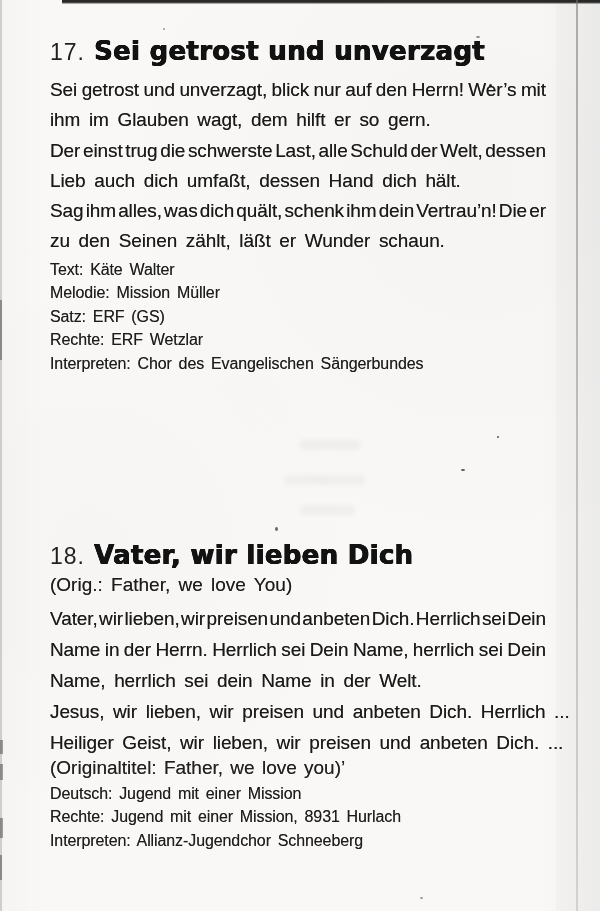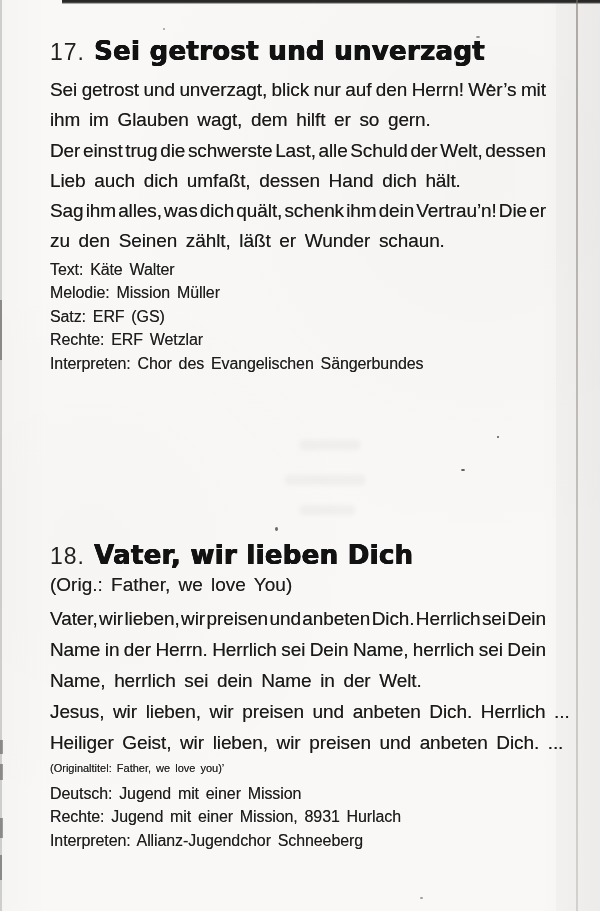--- a/index.html
+++ b/index.html
@@ -36,21 +36,21 @@
   .lyric-line{
     height:30.3px;line-height:30.3px;font-size:19px;
     letter-spacing:-0.1px;word-spacing:3.5px;color:#191919;
     text-shadow:0 0 0.4px rgba(25,25,25,0.65);white-space:nowrap;
   }
   .lyrics-18 .lyric-line{height:31px;line-height:31px;}
   .lyric-line.just{display:flex;justify-content:space-between;white-space:normal;}
   .lyric-line.just span{white-space:pre;}
   .subtitle{position:absolute;left:50px;font-size:19px;line-height:28px;color:#1c1c1c;
     word-spacing:3px;text-shadow:0 0 0.4px rgba(25,25,25,0.6);}
-  .footnote{position:absolute;left:50px;font-size:11px;line-height:22px;color:#202020;
+  .footnote{position:absolute;left:50px;font-size:19px;line-height:22px;color:#202020;
     word-spacing:2px;text-shadow:0 0 0.3px rgba(25,25,25,0.6);}
   .credits{position:absolute;left:50px;}
   .credit-line{height:23.4px;line-height:23.4px;font-size:16px;letter-spacing:-0.1px;
     word-spacing:2.5px;color:#1d1d1d;text-shadow:0 0 0.3px rgba(25,25,25,0.6);white-space:nowrap;}
 </style>
 </head>
 <body>
 
 <div class="page">
 

